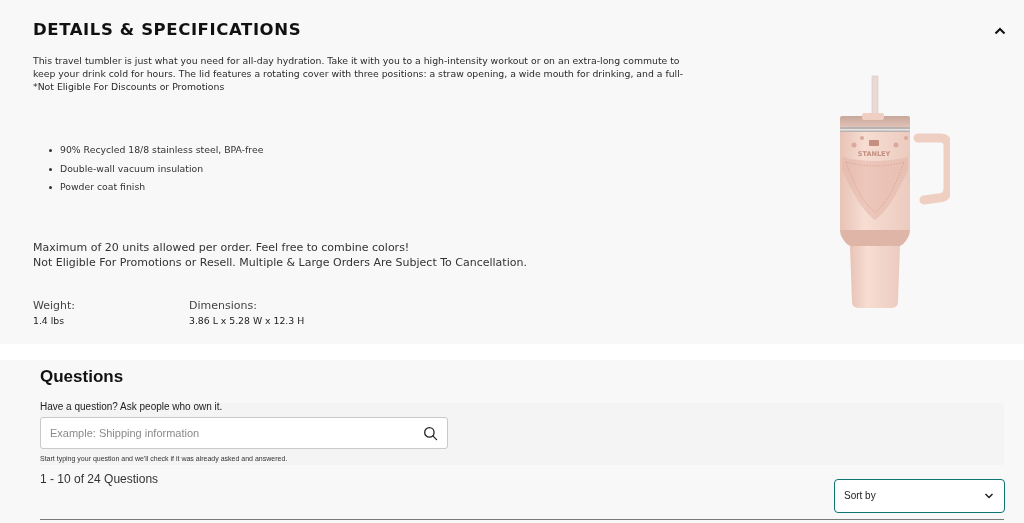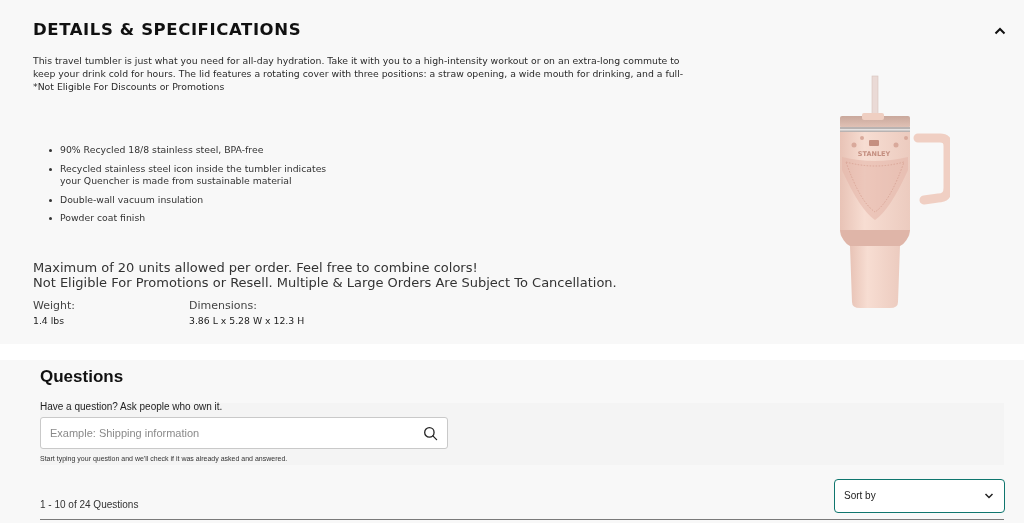--- a/index.html
+++ b/index.html
@@ -31,21 +31,21 @@
   .bullets li { position: relative; padding-left: 12px; margin-bottom: 6.2px; }
   .bullets li::before {
     content: ""; position: absolute; left: 1px; top: 5px; width: 3px; height: 3px;
     border-radius: 50%; background: #333;
   }
   .bullets.left { left: 48px; width: 300px; margin-top: 16px; }
   .bullets.right { left: 365px; width: 300px; }
 
   .notes {
     position: absolute; left: 33px; top: 241px;
-    font-family: "DejaVu Sans", sans-serif; font-size: 13px; line-height: 14.5px; color: #333; margin-top: 20px;
+    font-family: "DejaVu Sans", sans-serif; font-size: 11px; line-height: 14.5px; color: #333;
   }
   .spec { position: absolute; top: 298px; font-family: "DejaVu Sans", sans-serif; }
   .spec .label { font-size: 11px; color: #444; line-height: 15px; }
   .spec .value { font-size: 9.3px; color: #222; line-height: 15px; }
   .spec.weight { left: 33px; }
   .spec.dims { left: 189px; }
 
   .product-image { position: absolute; left: 820px; top: 70px; width: 130px; height: 245px; }
 
   .questions {
@@ -71,22 +71,22 @@
     background: transparent; padding-left: 9px;
     font-family: "Liberation Sans", sans-serif; font-size: 11px; color: #222;
   }
   .q-search input::placeholder { color: #8a8a8a; }
   .q-search .search-icon { position: absolute; right: 9px; top: 8px; width: 15px; height: 15px; cursor: pointer; }
   .q-hint {
     position: absolute; left: 40px; top: 95px;
     font-family: "Liberation Sans", sans-serif; font-size: 7px; color: #333;
   }
   .q-count {
-    position: absolute; left: 40px; top: 139px;
-    font-family: "Liberation Sans", sans-serif; font-size: 10px; color: #333;
+    position: absolute; left: 40px; top: 112px;
+    font-family: "Liberation Sans", sans-serif; font-size: 12px; color: #333;
   }
   .q-divider {
     position: absolute; left: 40px; top: 159px; width: 964px; height: 1px; background: #7a7a7a;
   }
   .sort-select {
     position: absolute; left: 834px; top: 119px; width: 171px; height: 34px;
     background: #fff; border: 1px solid #0f766e; border-radius: 4px; cursor: pointer;
   }
   .sort-select .sort-label {
     position: absolute; left: 9px; top: 10px;
@@ -106,21 +106,20 @@
   </div>
 
   <div class="desc">
     <div>This travel tumbler is just what you need for all-day hydration. Take it with you to a high-intensity workout or on an extra-long commute to</div>
     <div>keep your drink cold for hours. The lid features a rotating cover with three positions: a straw opening, a wide mouth for drinking, and a full-</div>
     <div>*Not Eligible For Discounts or Promotions</div>
   </div>
 
   <ul class="bullets left">
     <li>90% Recycled 18/8 stainless steel, BPA-free</li>
-    <li>Recycled stainless steel icon inside the tumbler indicates your Quencher is made from sustainable material</li>
     <li>Double-wall vacuum insulation</li>
     <li>Powder coat finish</li>
   </ul>
 
   <div class="notes">
     <div>Maximum of 20 units allowed per order. Feel free to combine colors!</div>
     <div>Not Eligible For Promotions or Resell. Multiple &amp; Large Orders Are Subject To Cancellation.</div>
   </div>
 
   <div class="spec weight">

